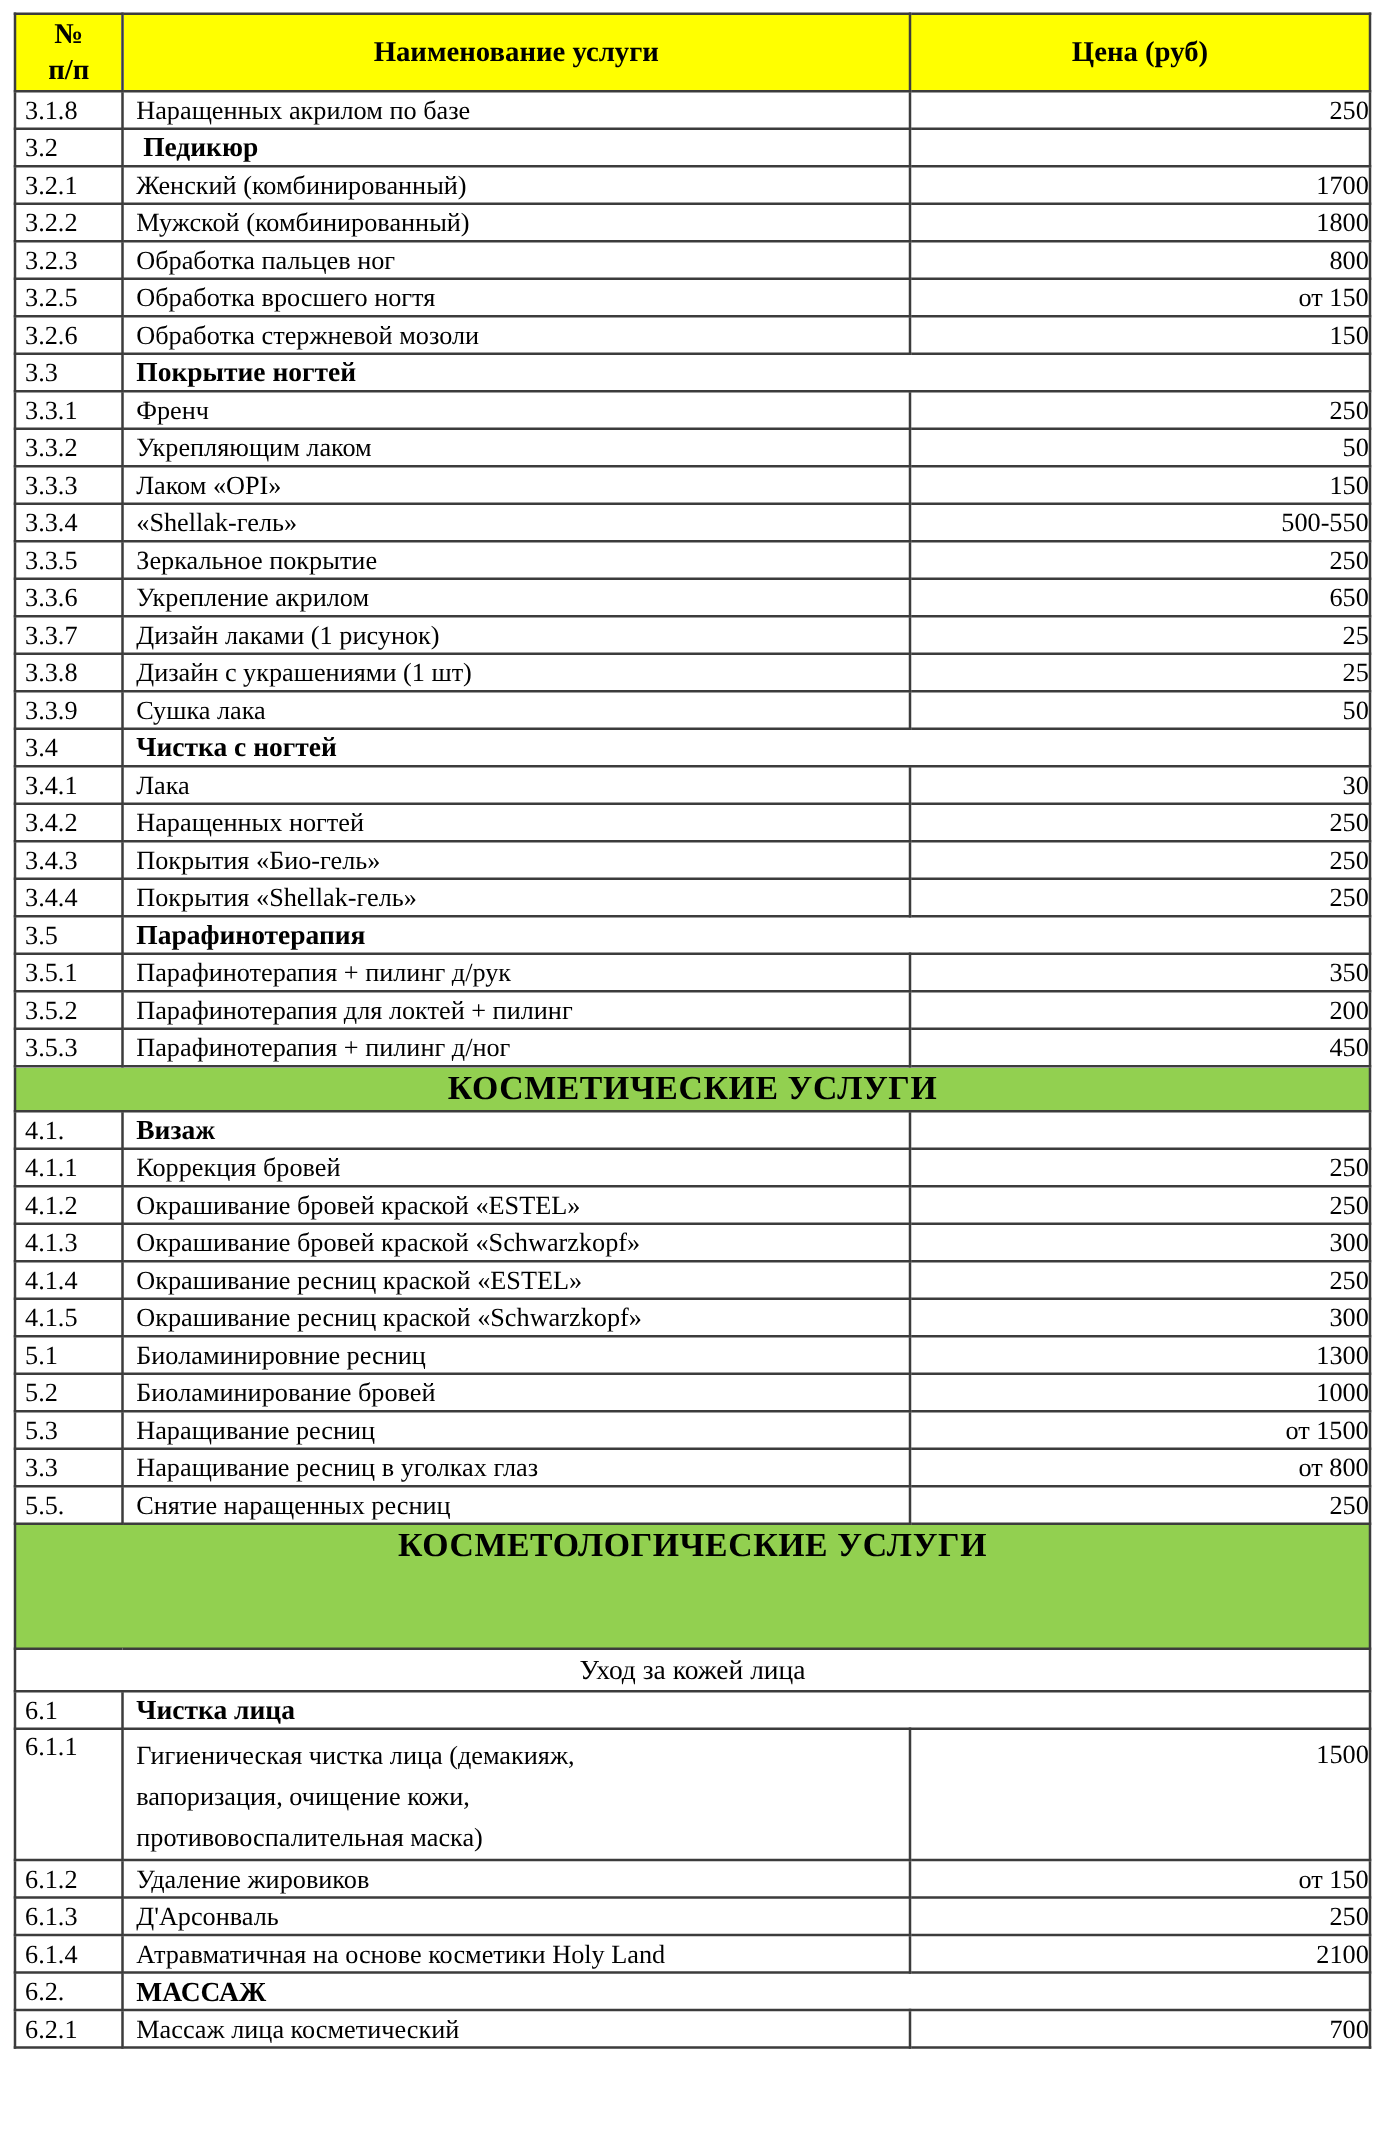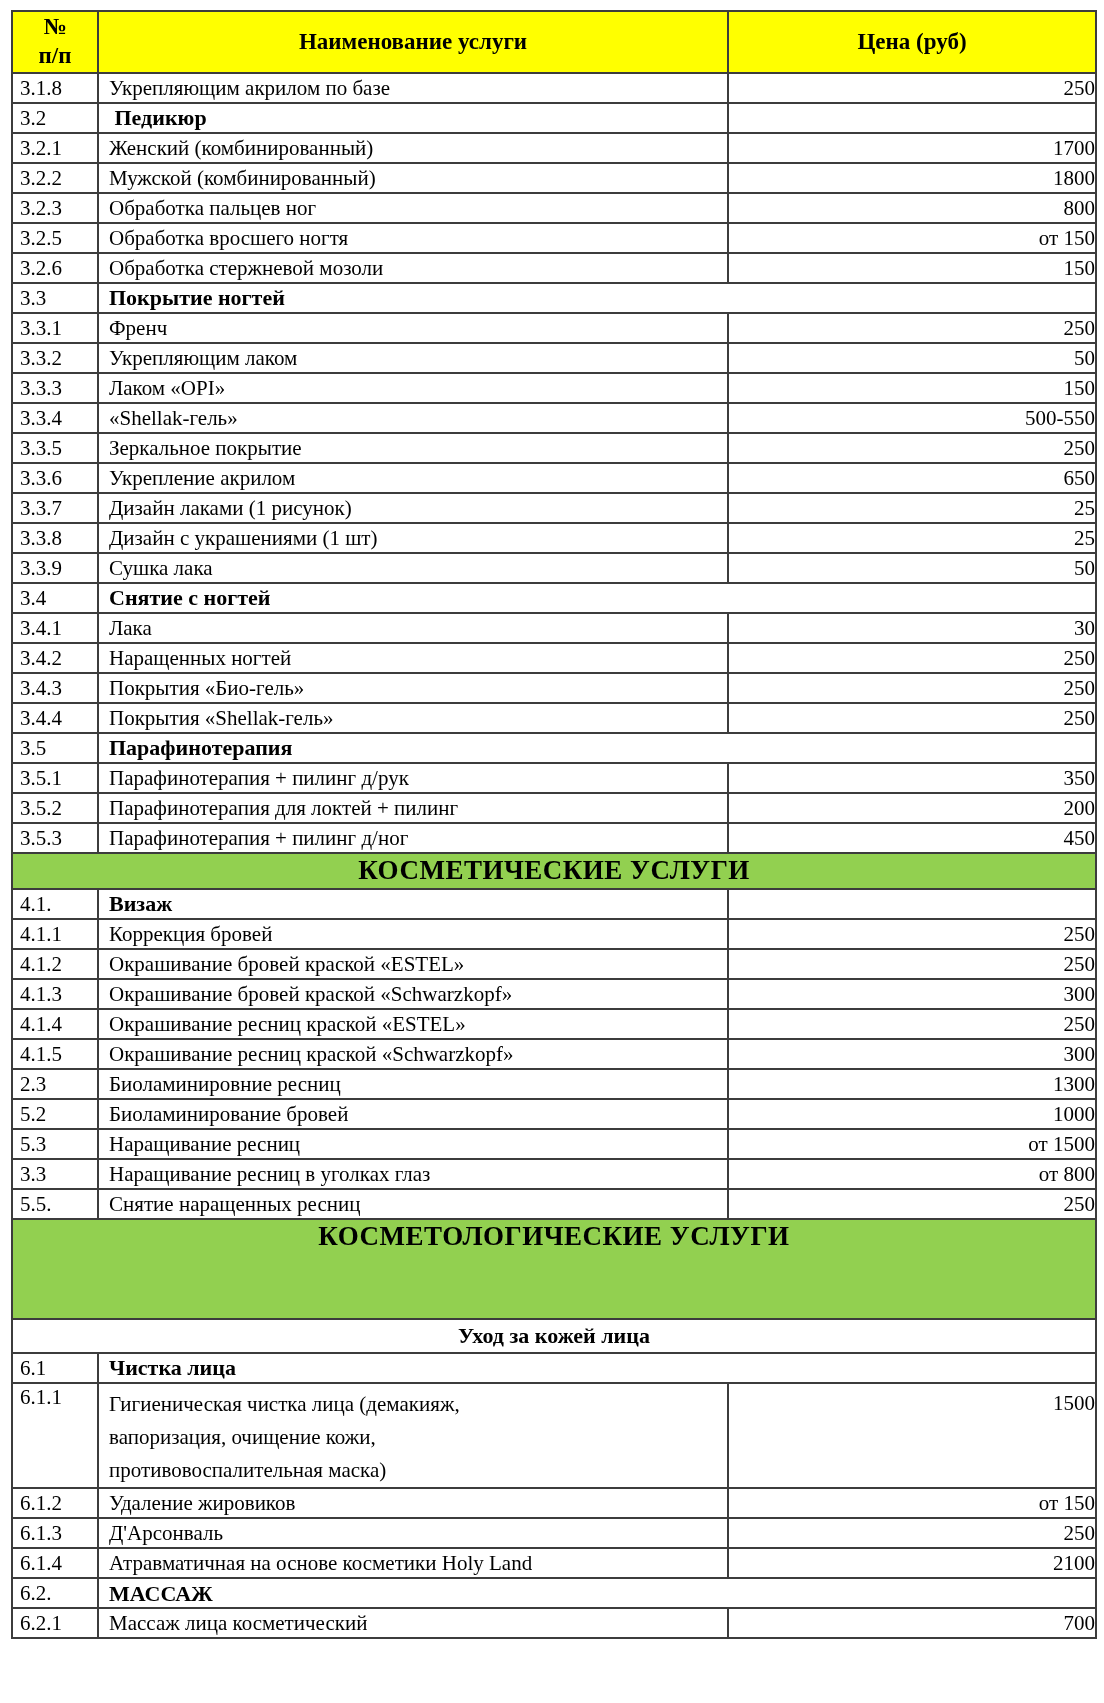--- a/index.html
+++ b/index.html
@@ -45,21 +45,21 @@
     background:#92D050;
     text-align:center;
     font-weight:bold;
     font-size:27px;
     height:30px;
     letter-spacing:0.5px;
   }
   tr.banner.tall td{height:42px;}
   tr.subheader td{
     text-align:center;
-    font-weight:bold;
+    font-weight:normal;
     font-size:22px;
     height:32px;
   }
   tr.tall{height:100px;}
   tr.tall td{vertical-align:top;}
   tr.tall td.name{line-height:1.58;padding-top:4px;}
   tr.tall td.price{padding-top:6px;}
 </style>
 </head>
 <body>
@@ -79,21 +79,21 @@
             <span>п/п</span>
           </span>
         </th>
         <th>Наименование услуги</th>
         <th>Цена (руб)</th>
       </tr>
     </thead>
     <tbody id="rows">
         <tr class="item">
           <td class="num">3.1.8</td>
-          <td class="name">Укрепляющим акрилом по базе</td>
+          <td class="name">Наращенных акрилом по базе</td>
           <td class="price">250</td>
         </tr>
         <tr class="section">
           <td class="num">3.2</td>
           <td class="name"> Педикюр</td>
           <td class="price"></td>
         </tr>
         <tr class="item">
           <td class="num">3.2.1</td>
           <td class="name">Женский (комбинированный)</td>
@@ -163,21 +163,21 @@
           <td class="name">Дизайн с украшениями (1 шт)</td>
           <td class="price">25</td>
         </tr>
         <tr class="item">
           <td class="num">3.3.9</td>
           <td class="name">Сушка лака</td>
           <td class="price">50</td>
         </tr>
         <tr class="section-merged">
           <td class="num">3.4</td>
-          <td class="name" colspan="2">Снятие с ногтей</td>
+          <td class="name" colspan="2">Чистка с ногтей</td>
         </tr>
         <tr class="item">
           <td class="num">3.4.1</td>
           <td class="name">Лака</td>
           <td class="price">30</td>
         </tr>
         <tr class="item">
           <td class="num">3.4.2</td>
           <td class="name">Наращенных ногтей</td>
           <td class="price">250</td>
@@ -238,21 +238,21 @@
           <td class="num">4.1.4</td>
           <td class="name">Окрашивание ресниц краской «ESTEL»</td>
           <td class="price">250</td>
         </tr>
         <tr class="item">
           <td class="num">4.1.5</td>
           <td class="name">Окрашивание ресниц краской «Schwarzkopf»</td>
           <td class="price">300</td>
         </tr>
         <tr class="item">
-          <td class="num">2.3</td>
+          <td class="num">5.1</td>
           <td class="name">Биоламинировние ресниц</td>
           <td class="price">1300</td>
         </tr>
         <tr class="item">
           <td class="num">5.2</td>
           <td class="name">Биоламинирование бровей</td>
           <td class="price">1000</td>
         </tr>
         <tr class="item">
           <td class="num">5.3</td>

